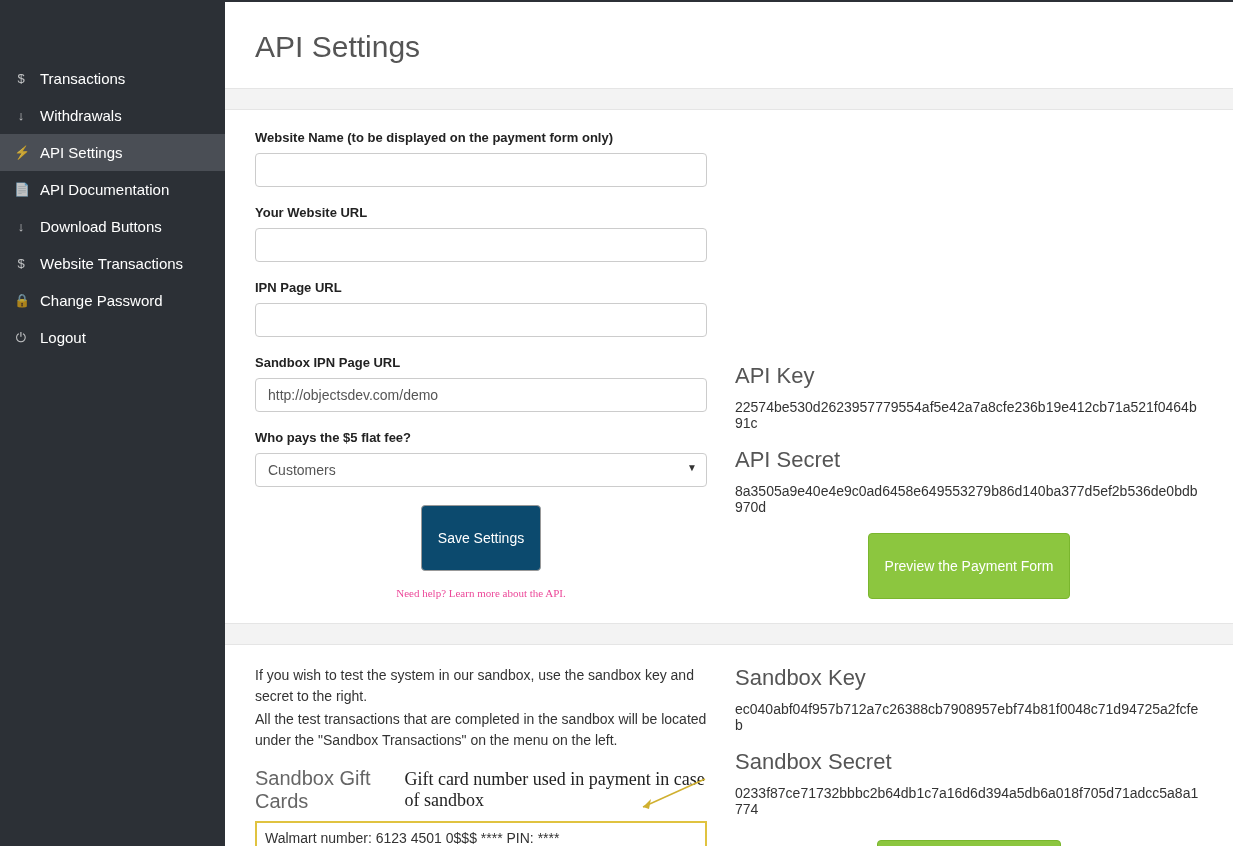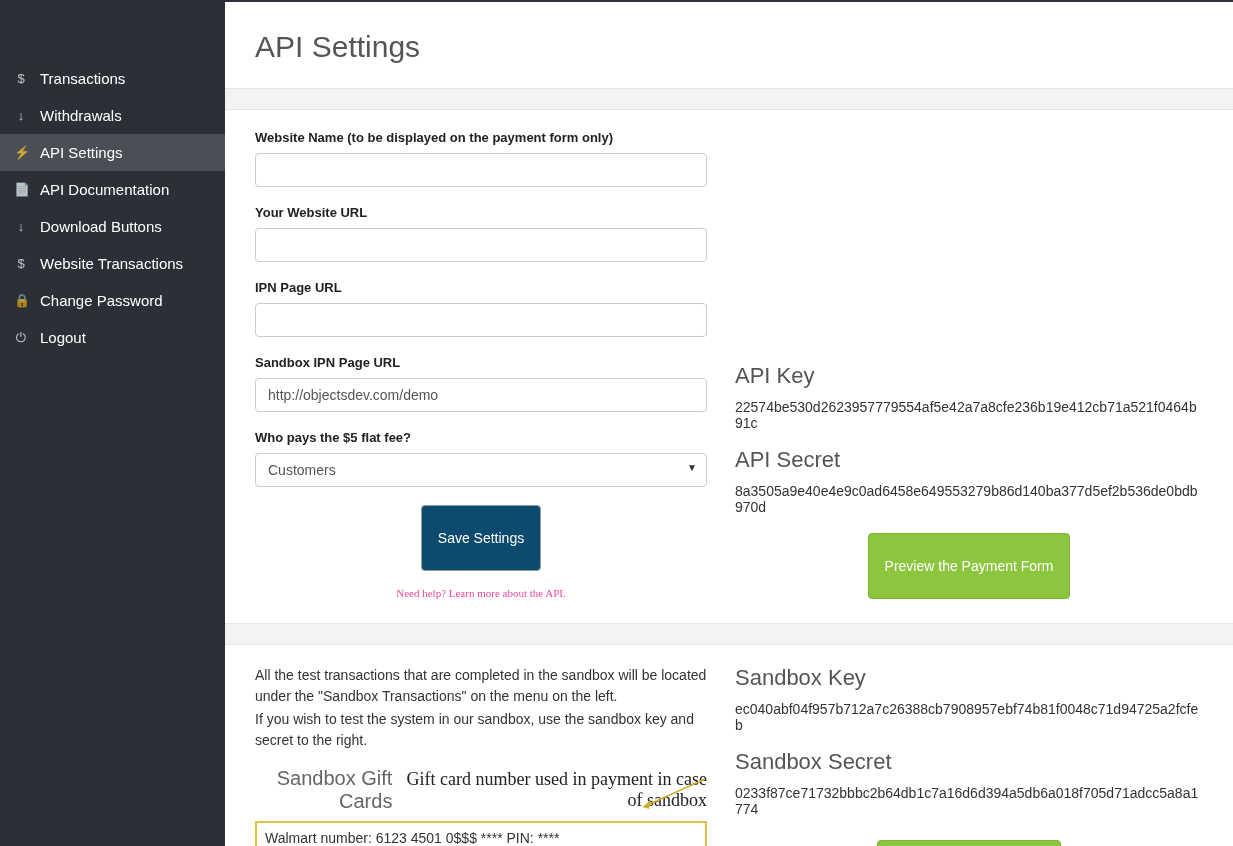--- a/index.html
+++ b/index.html
@@ -159,21 +159,20 @@
     color: #666;
     margin-bottom: 4px;
     margin-top: 8px;
   }
   .gc-head-row {
     display: flex;
     align-items: baseline;
     gap: 12px;
     margin-top: 8px;
     position: relative;
-    text-align: right;
   }
   .arrow-svg {
     position: absolute;
     left: 380px;
     top: 18px;
     pointer-events: none;
   }
 </style>
 </head>
 <body>
@@ -268,22 +267,22 @@
       <div class="center" style="margin-top:18px;">
         <button class="btn btn-green">Preview the Payment Form</button>
       </div>
     </div>
   </div>
 
   <div class="section-divider"></div>
 
   <div class="section2" style="position:relative;">
     <div class="col-left">
+      <div class="para">If you wish to test the system in our sandbox, use the sandbox key and secret to the right.</div>
       <div class="para">All the test transactions that are completed in the sandbox will be located under the "Sandbox Transactions" on the menu on the left.</div>
-      <div class="para">If you wish to test the system in our sandbox, use the sandbox key and secret to the right.</div>
 
       <div class="gc-head-row">
         <span class="sub-h">Sandbox Gift Cards</span>
         <span class="annot">Gift card number used in payment in case of sandbox</span>
         <svg class="arrow-svg" width="80" height="40">
           <line x1="70" y1="2" x2="8" y2="30" stroke="#d0b030" stroke-width="1.5"></line>
           <polygon points="8,30 16,22 14,32" fill="#d0b030"></polygon>
         </svg>
       </div>
 

